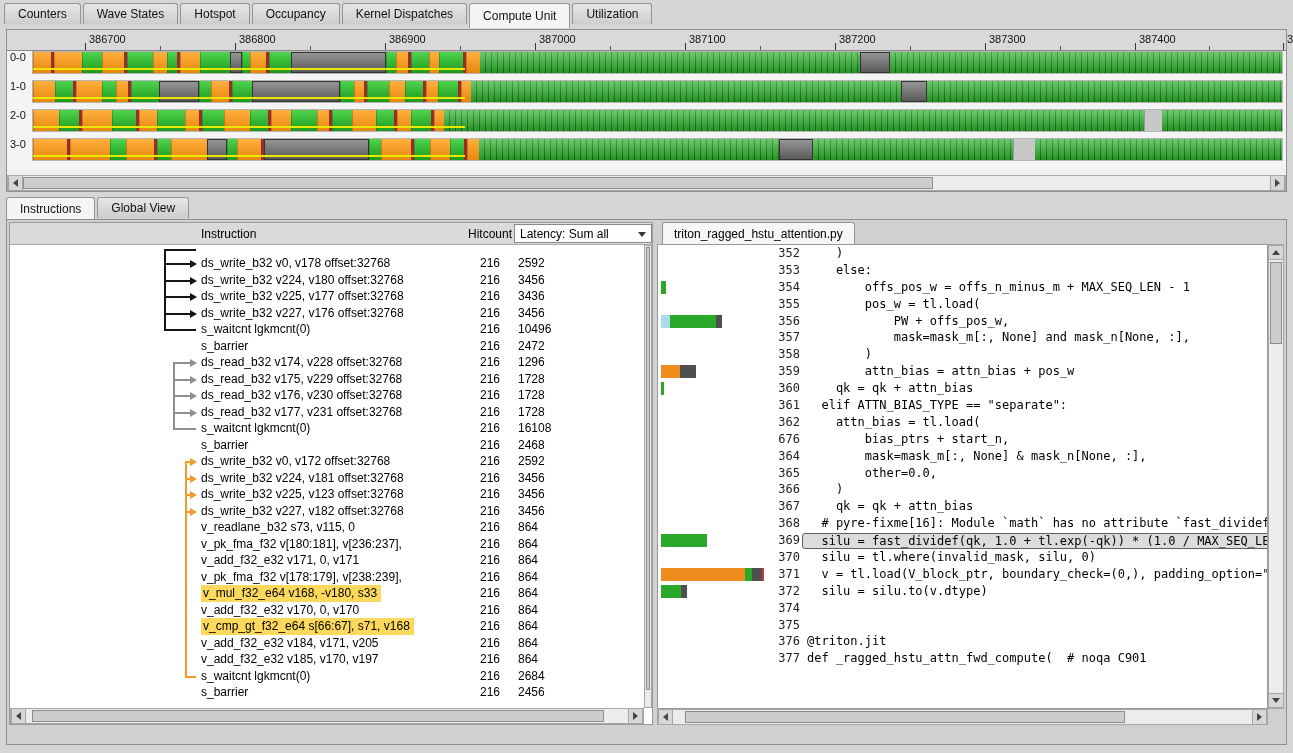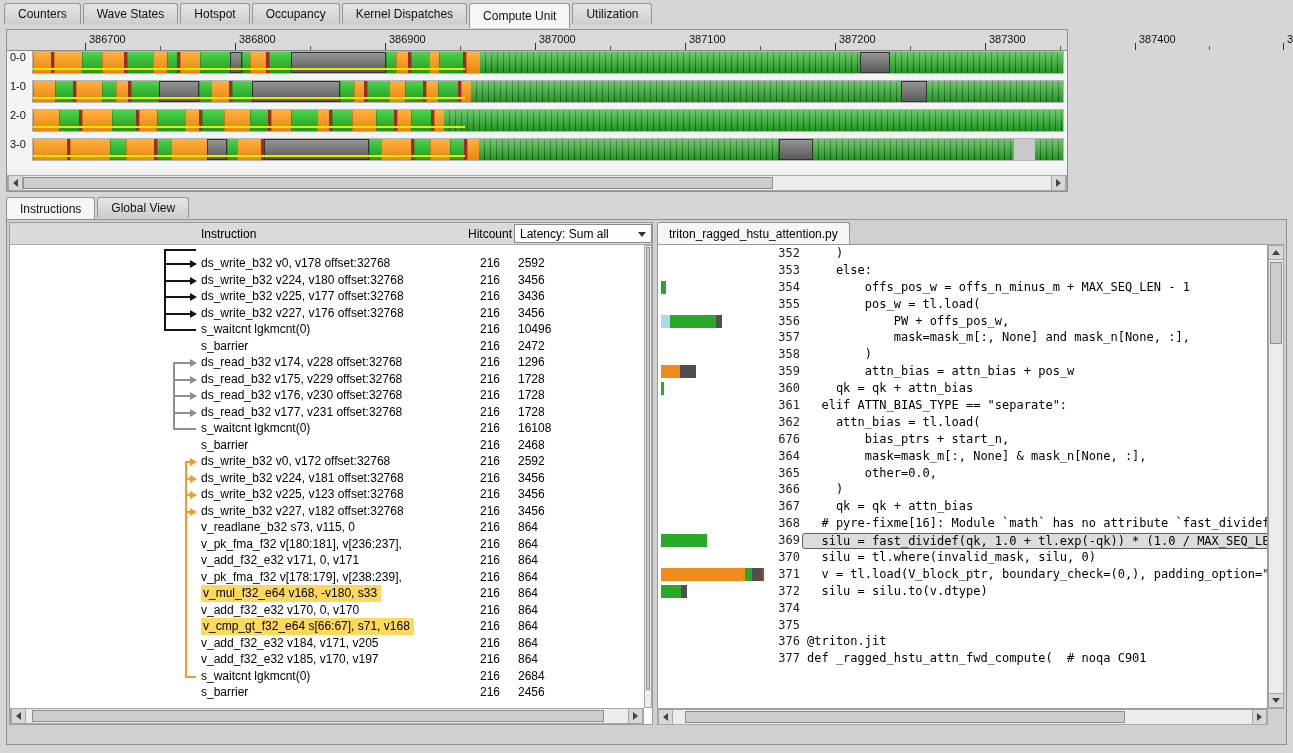--- a/index.html
+++ b/index.html
@@ -10,21 +10,21 @@
   .tabbar { position:absolute; display:flex; align-items:flex-start; }
   #topTabs { left:4px; top:3px; height:26px; }
   #bottomTabs { left:6px; top:197px; height:22px; }
   .tab { height:21px; line-height:21px; padding:0 13px; background:linear-gradient(#e6e6e6,#cdcdcd);
          border:1px solid #949494; border-bottom:none; border-radius:3px 3px 0 0; margin-right:2px;
          font-size:12px; color:#111; white-space:nowrap; }
   .tab.active { background:#f5f5f5; height:25px; line-height:25px; }
   #bottomTabs .tab.active { height:22px; line-height:22px; }
 
   
-  .timeline-panel { position:absolute; left:6px; top:29px; width:1062px; height:163px;
+  .timeline-panel { position:absolute; left:6px; top:29px; width:1281px; height:163px;
                     background:#f0f0f0; border:1px solid #8f8f8f; }
   .ruler { position:absolute; left:0; top:0; right:0; height:21px; background:#d9d9d9; border-bottom:1px solid #8a8a8a; }
   .tick { position:absolute; bottom:0; width:1px; height:7px; background:#333; }
   .tick.minor { height:4px; background:#555; }
   .tick-label { position:absolute; top:3px; font-size:11px; color:#111; white-space:nowrap; }
   .trows { position:absolute; left:0; top:21px; right:0; height:118px; background:#f4f4f4; }
   .trow { position:relative; height:29px; display:flex; align-items:flex-start; }
   .trow-label { width:25px; padding-left:3px; font-size:11px; color:#111; }
   .trow-bar { position:relative; flex:1; height:23px; margin-right:3px; display:flex; overflow:hidden;
               background:#eaeaea; border:1px solid #b5b5b5; }
@@ -78,21 +78,21 @@
   .arr-vert, .arr-line { position:absolute; }
   .arr-vert { width:2px; }
   .arr-line { height:2px; }
   .arr-head { position:absolute; width:0; height:0; border-top:4px solid transparent; border-bottom:4px solid transparent; border-left:7px solid #000; }
   .lp-vscroll { right:0; top:22px; bottom:16px; width:8px; }
   .lp-hscroll { left:0; bottom:0; right:8px; height:16px; }
 
   .right-panel { position:absolute; left:650px; top:2px; right:2px; height:503px; background:#d0d0d0; }
   .src-tabbar { position:absolute; left:0; top:0; height:22px; display:flex; align-items:flex-end; }
   .src-tab { height:22px; line-height:22px; padding:0 11px; background:#f6f6f6; border:1px solid #949494; border-bottom:none;
-             border-radius:3px 3px 0 0; font-size:12px; }
+             border-radius:3px 3px 0 0; margin-left:5px; font-size:12px; }
   .src-body { position:absolute; left:0; top:22px; right:16px; bottom:16px; background:#fff; border:1px solid #9a9a9a; overflow:hidden; }
   .sline { position:relative; height:16.9px; font-family:"DejaVu Sans Mono",monospace; font-size:12px; color:#000; }
   .sline span { position:absolute; top:0; line-height:16.9px; white-space:pre; }
   .sbars { position:absolute; left:3px; top:2px; bottom:2px; width:120px; display:flex; align-items:center; }
   .sbar { height:13px; flex:0 0 auto; }
   .snum { left:100px; width:42px; text-align:right; color:#222; }
   .scode { left:149px; }
   .scode.sel { background:#dcdcdc; border:1px solid #5f5f5f; border-radius:3px; padding:0 4px; margin-left:-5px; line-height:14.5px !important; top:0.5px; }
   .rp-vscroll { right:0; top:22px; bottom:16px; width:16px; }
   .rp-hscroll { left:0; bottom:0; right:16px; height:16px; }

